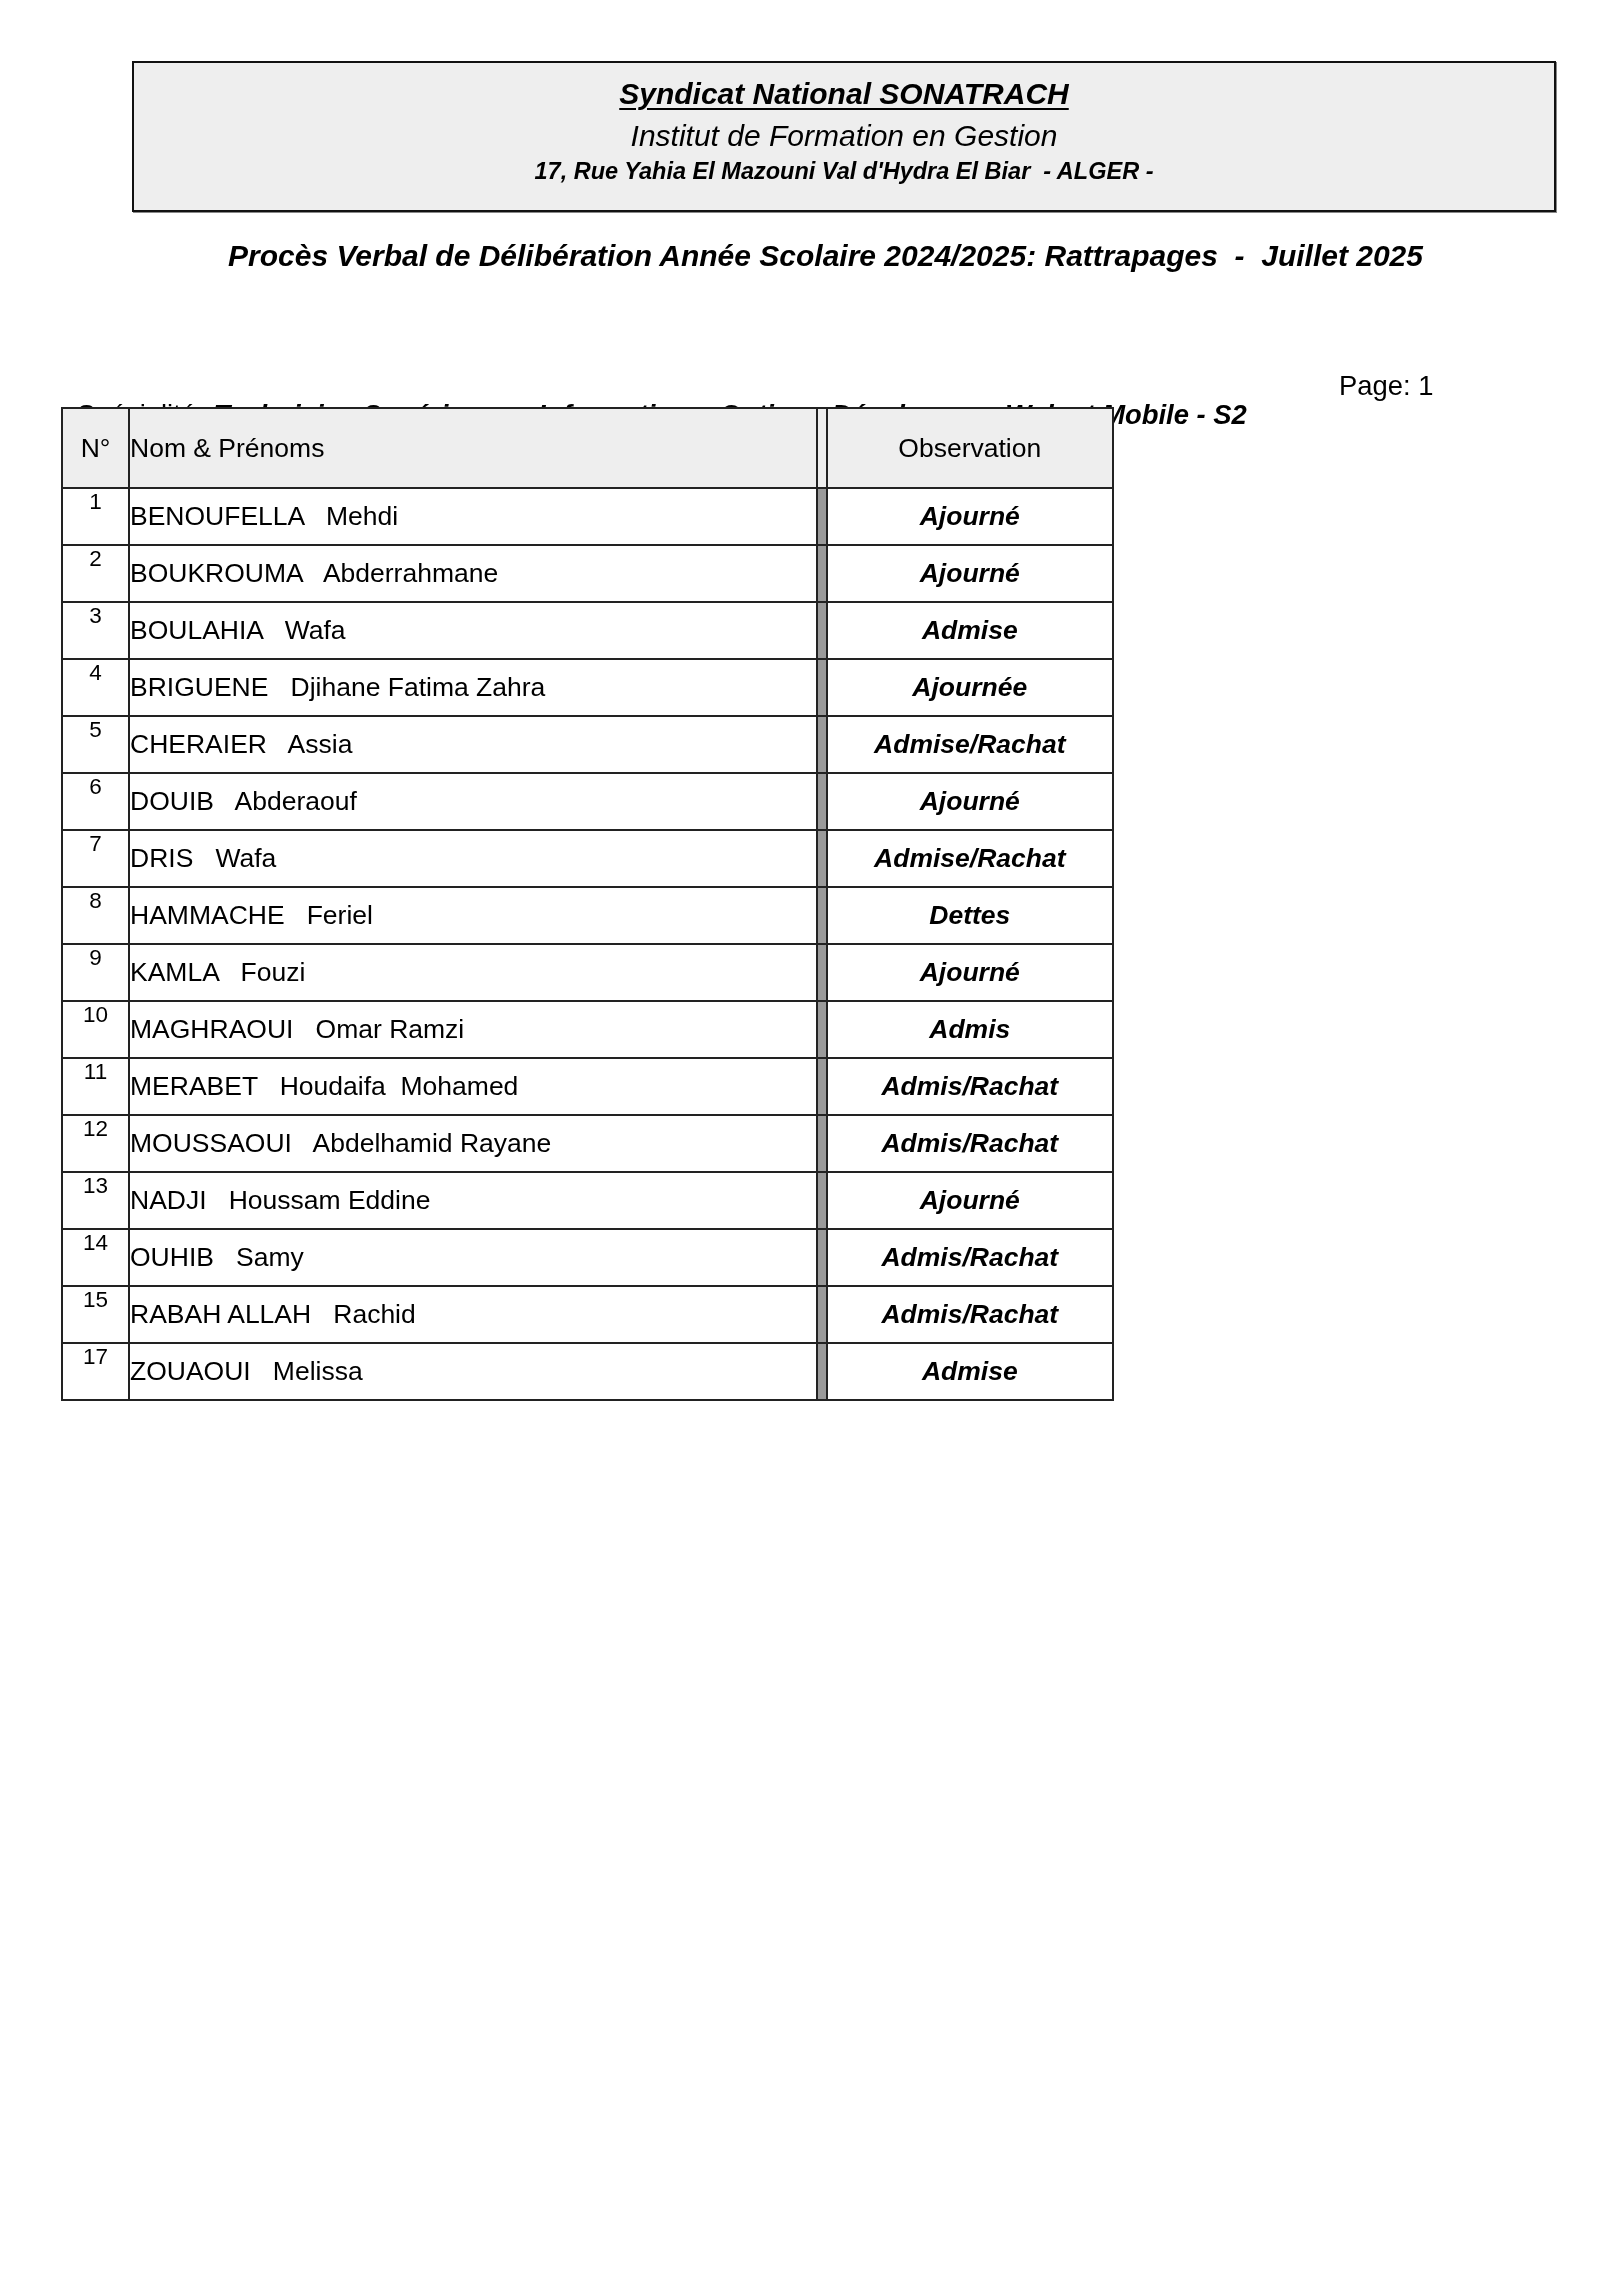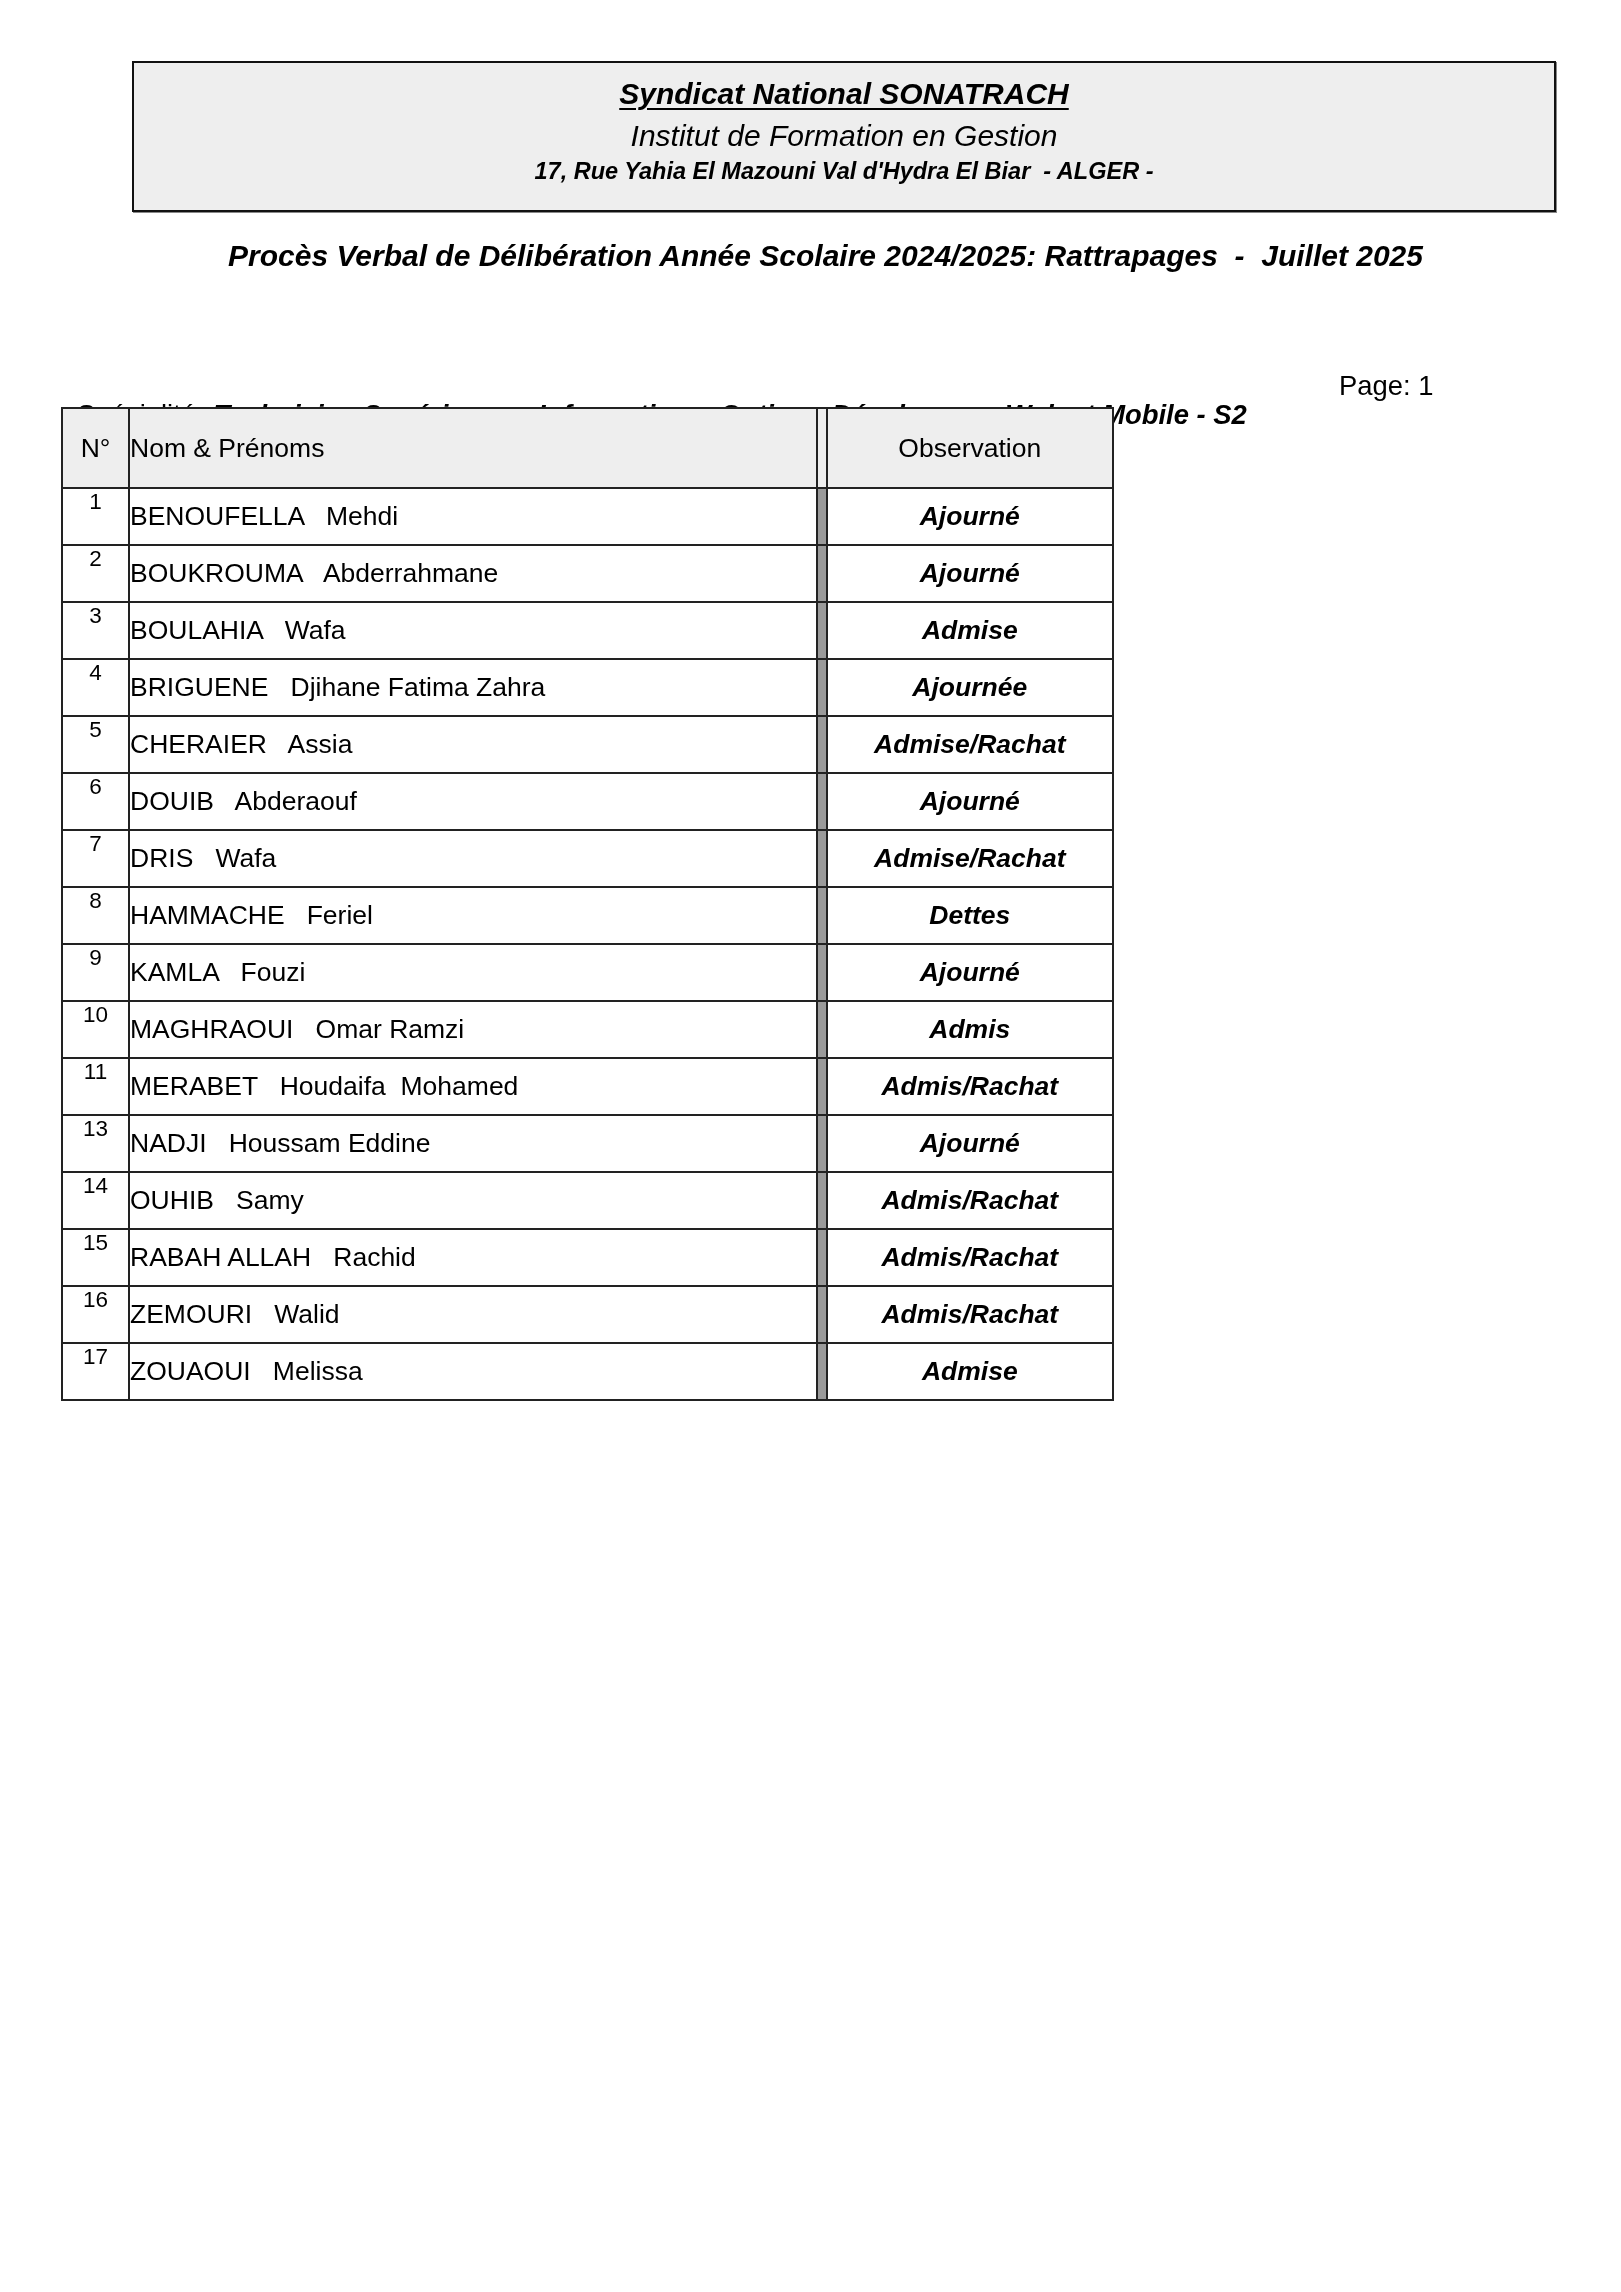--- a/index.html
+++ b/index.html
@@ -139,44 +139,44 @@
         <td class="col-sep"></td>
         <td class="cell-obs">Admis</td>
       </tr>
       <tr>
         <td class="cell-num">11</td>
         <td class="cell-name">MERABET   Houdaifa  Mohamed</td>
         <td class="col-sep"></td>
         <td class="cell-obs">Admis/Rachat</td>
       </tr>
       <tr>
+        <td class="cell-num">12</td>
+        <td class="cell-name">MOUSSAOUI   Abdelhamid Rayane</td>
+        <td class="col-sep"></td>
+        <td class="cell-obs">Admis/Rachat</td>
+      </tr>
+      <tr>
         <td class="cell-num">13</td>
         <td class="cell-name">NADJI   Houssam Eddine</td>
         <td class="col-sep"></td>
         <td class="cell-obs">Ajourné</td>
       </tr>
       <tr>
         <td class="cell-num">14</td>
         <td class="cell-name">OUHIB   Samy</td>
         <td class="col-sep"></td>
         <td class="cell-obs">Admis/Rachat</td>
       </tr>
       <tr>
         <td class="cell-num">15</td>
         <td class="cell-name">RABAH ALLAH   Rachid</td>
         <td class="col-sep"></td>
         <td class="cell-obs">Admis/Rachat</td>
       </tr>
       <tr>
-        <td class="cell-num">16</td>
-        <td class="cell-name">ZEMOURI   Walid</td>
-        <td class="col-sep"></td>
-        <td class="cell-obs">Admis/Rachat</td>
-      </tr>
-      <tr>
         <td class="cell-num">17</td>
         <td class="cell-name">ZOUAOUI   Melissa</td>
         <td class="col-sep"></td>
         <td class="cell-obs">Admise</td>
       </tr>
     </tbody>
 </table>
 
 
 </body></html>

